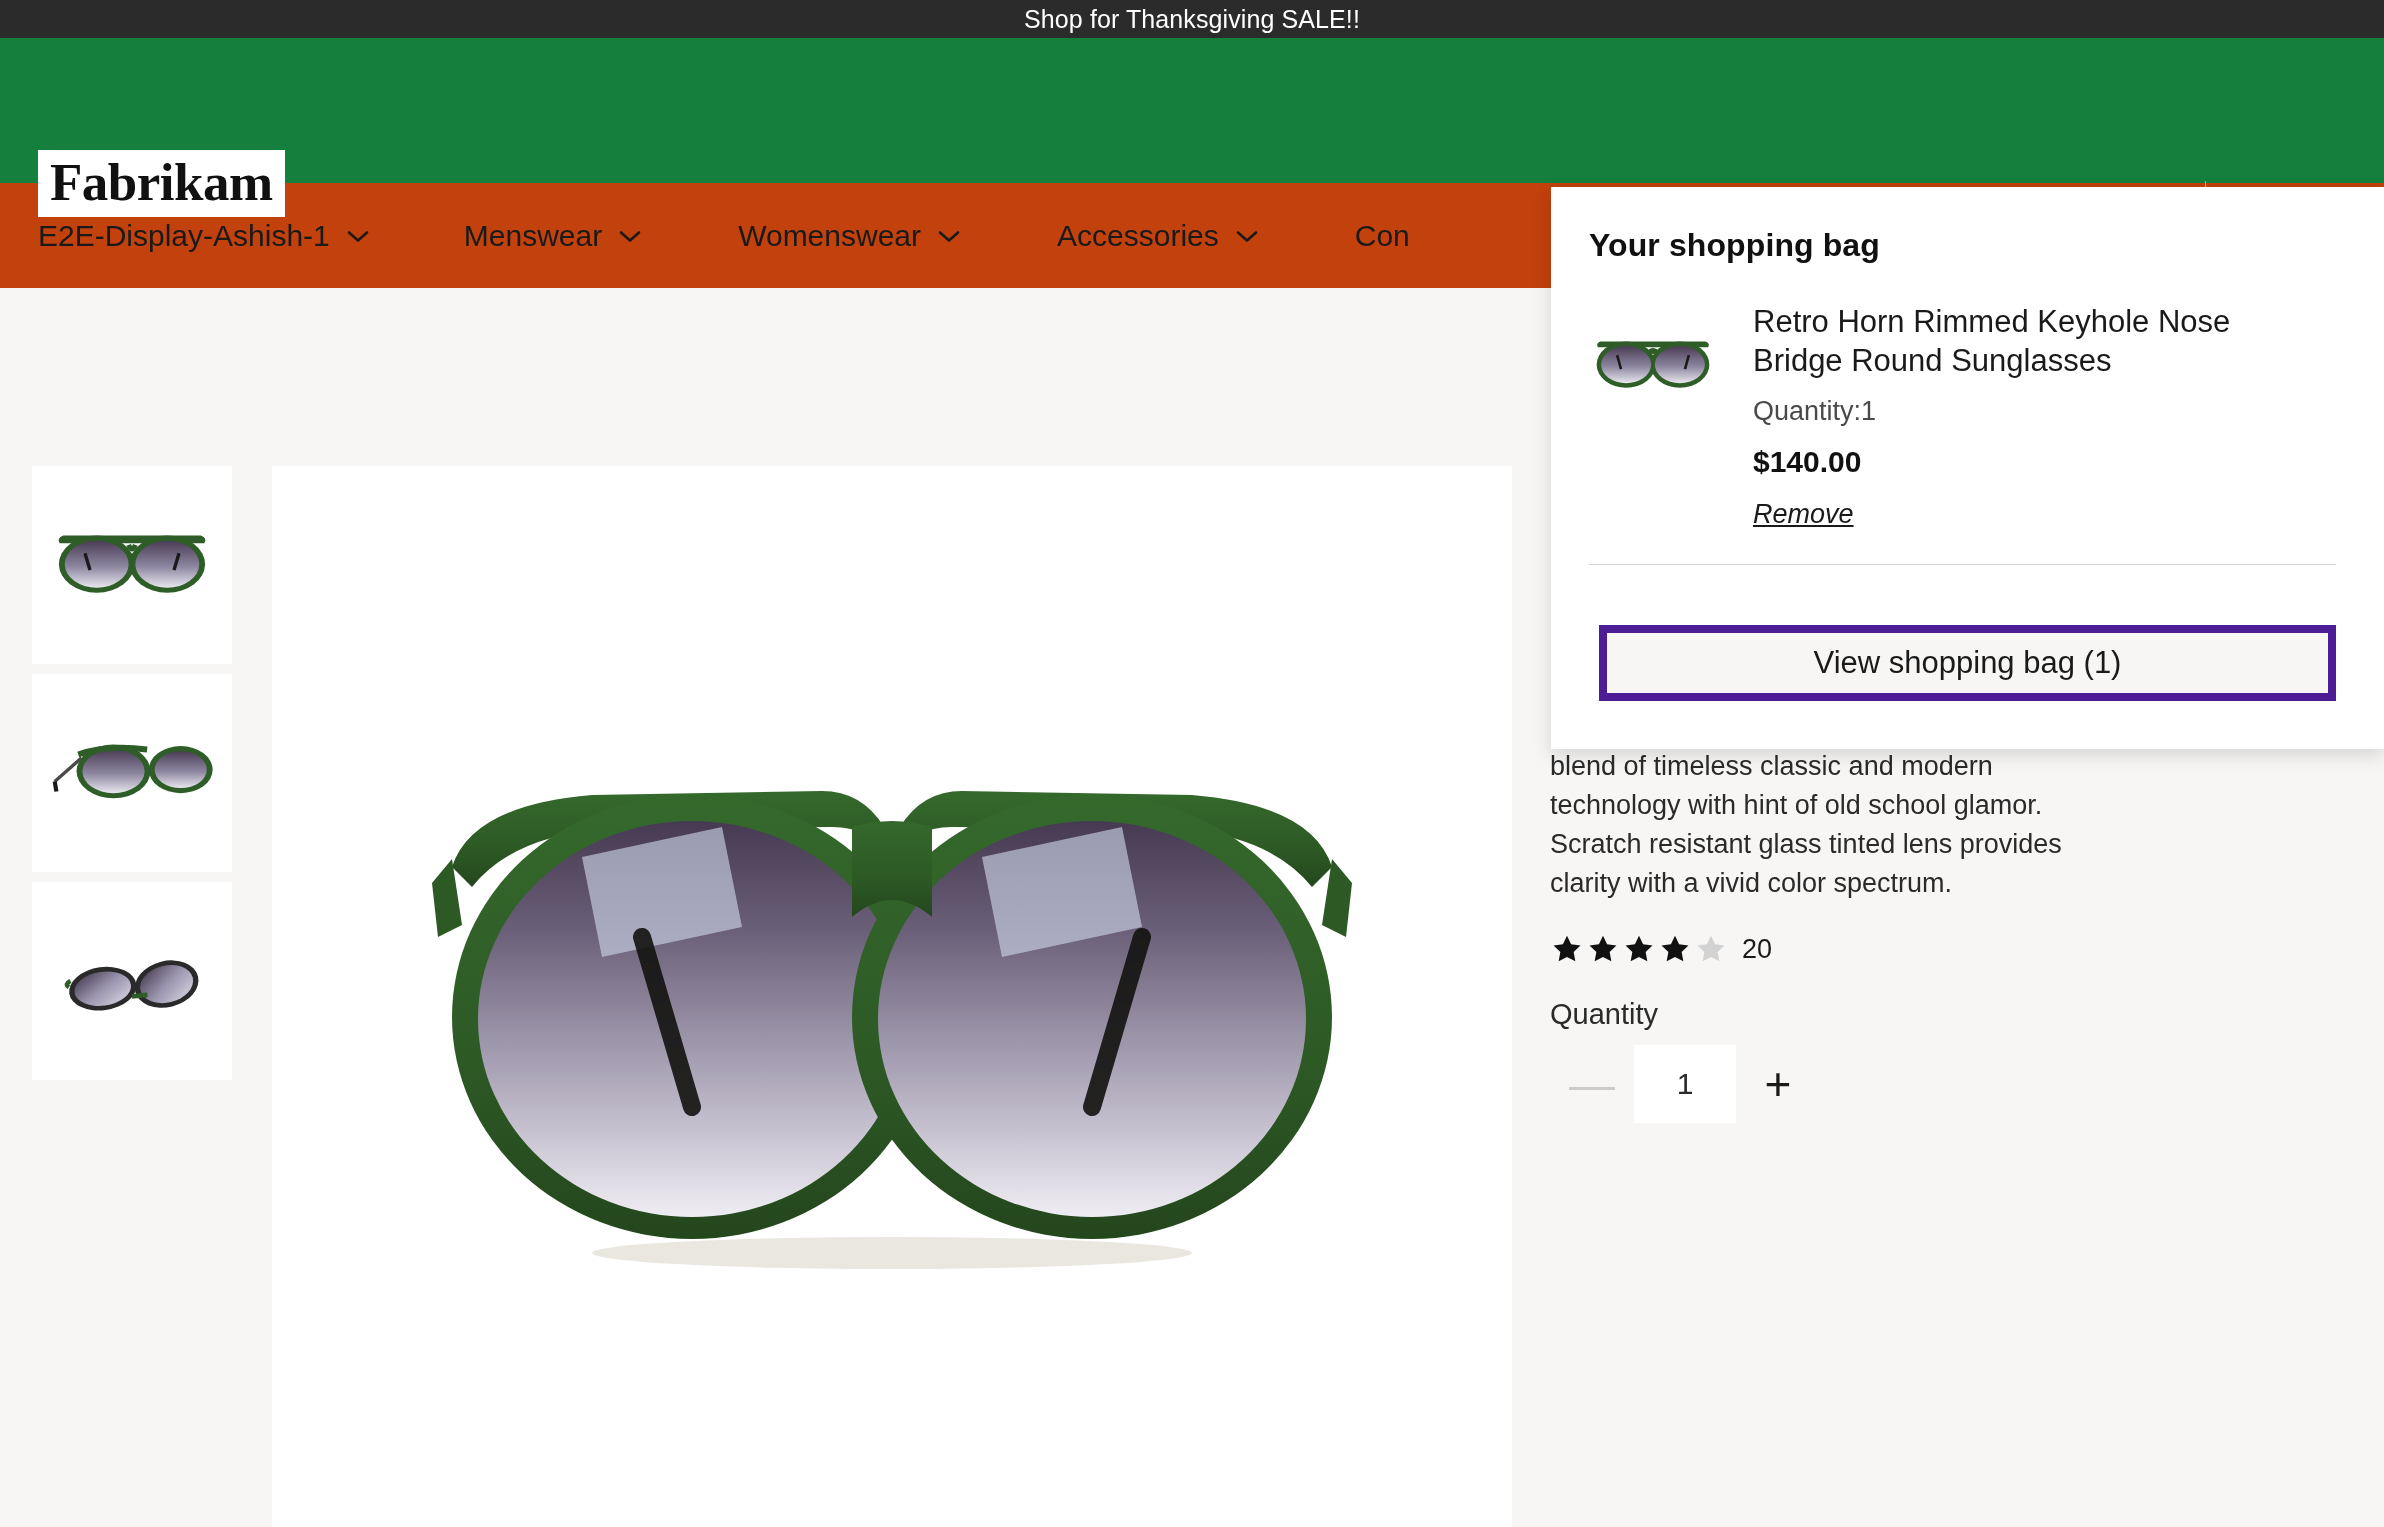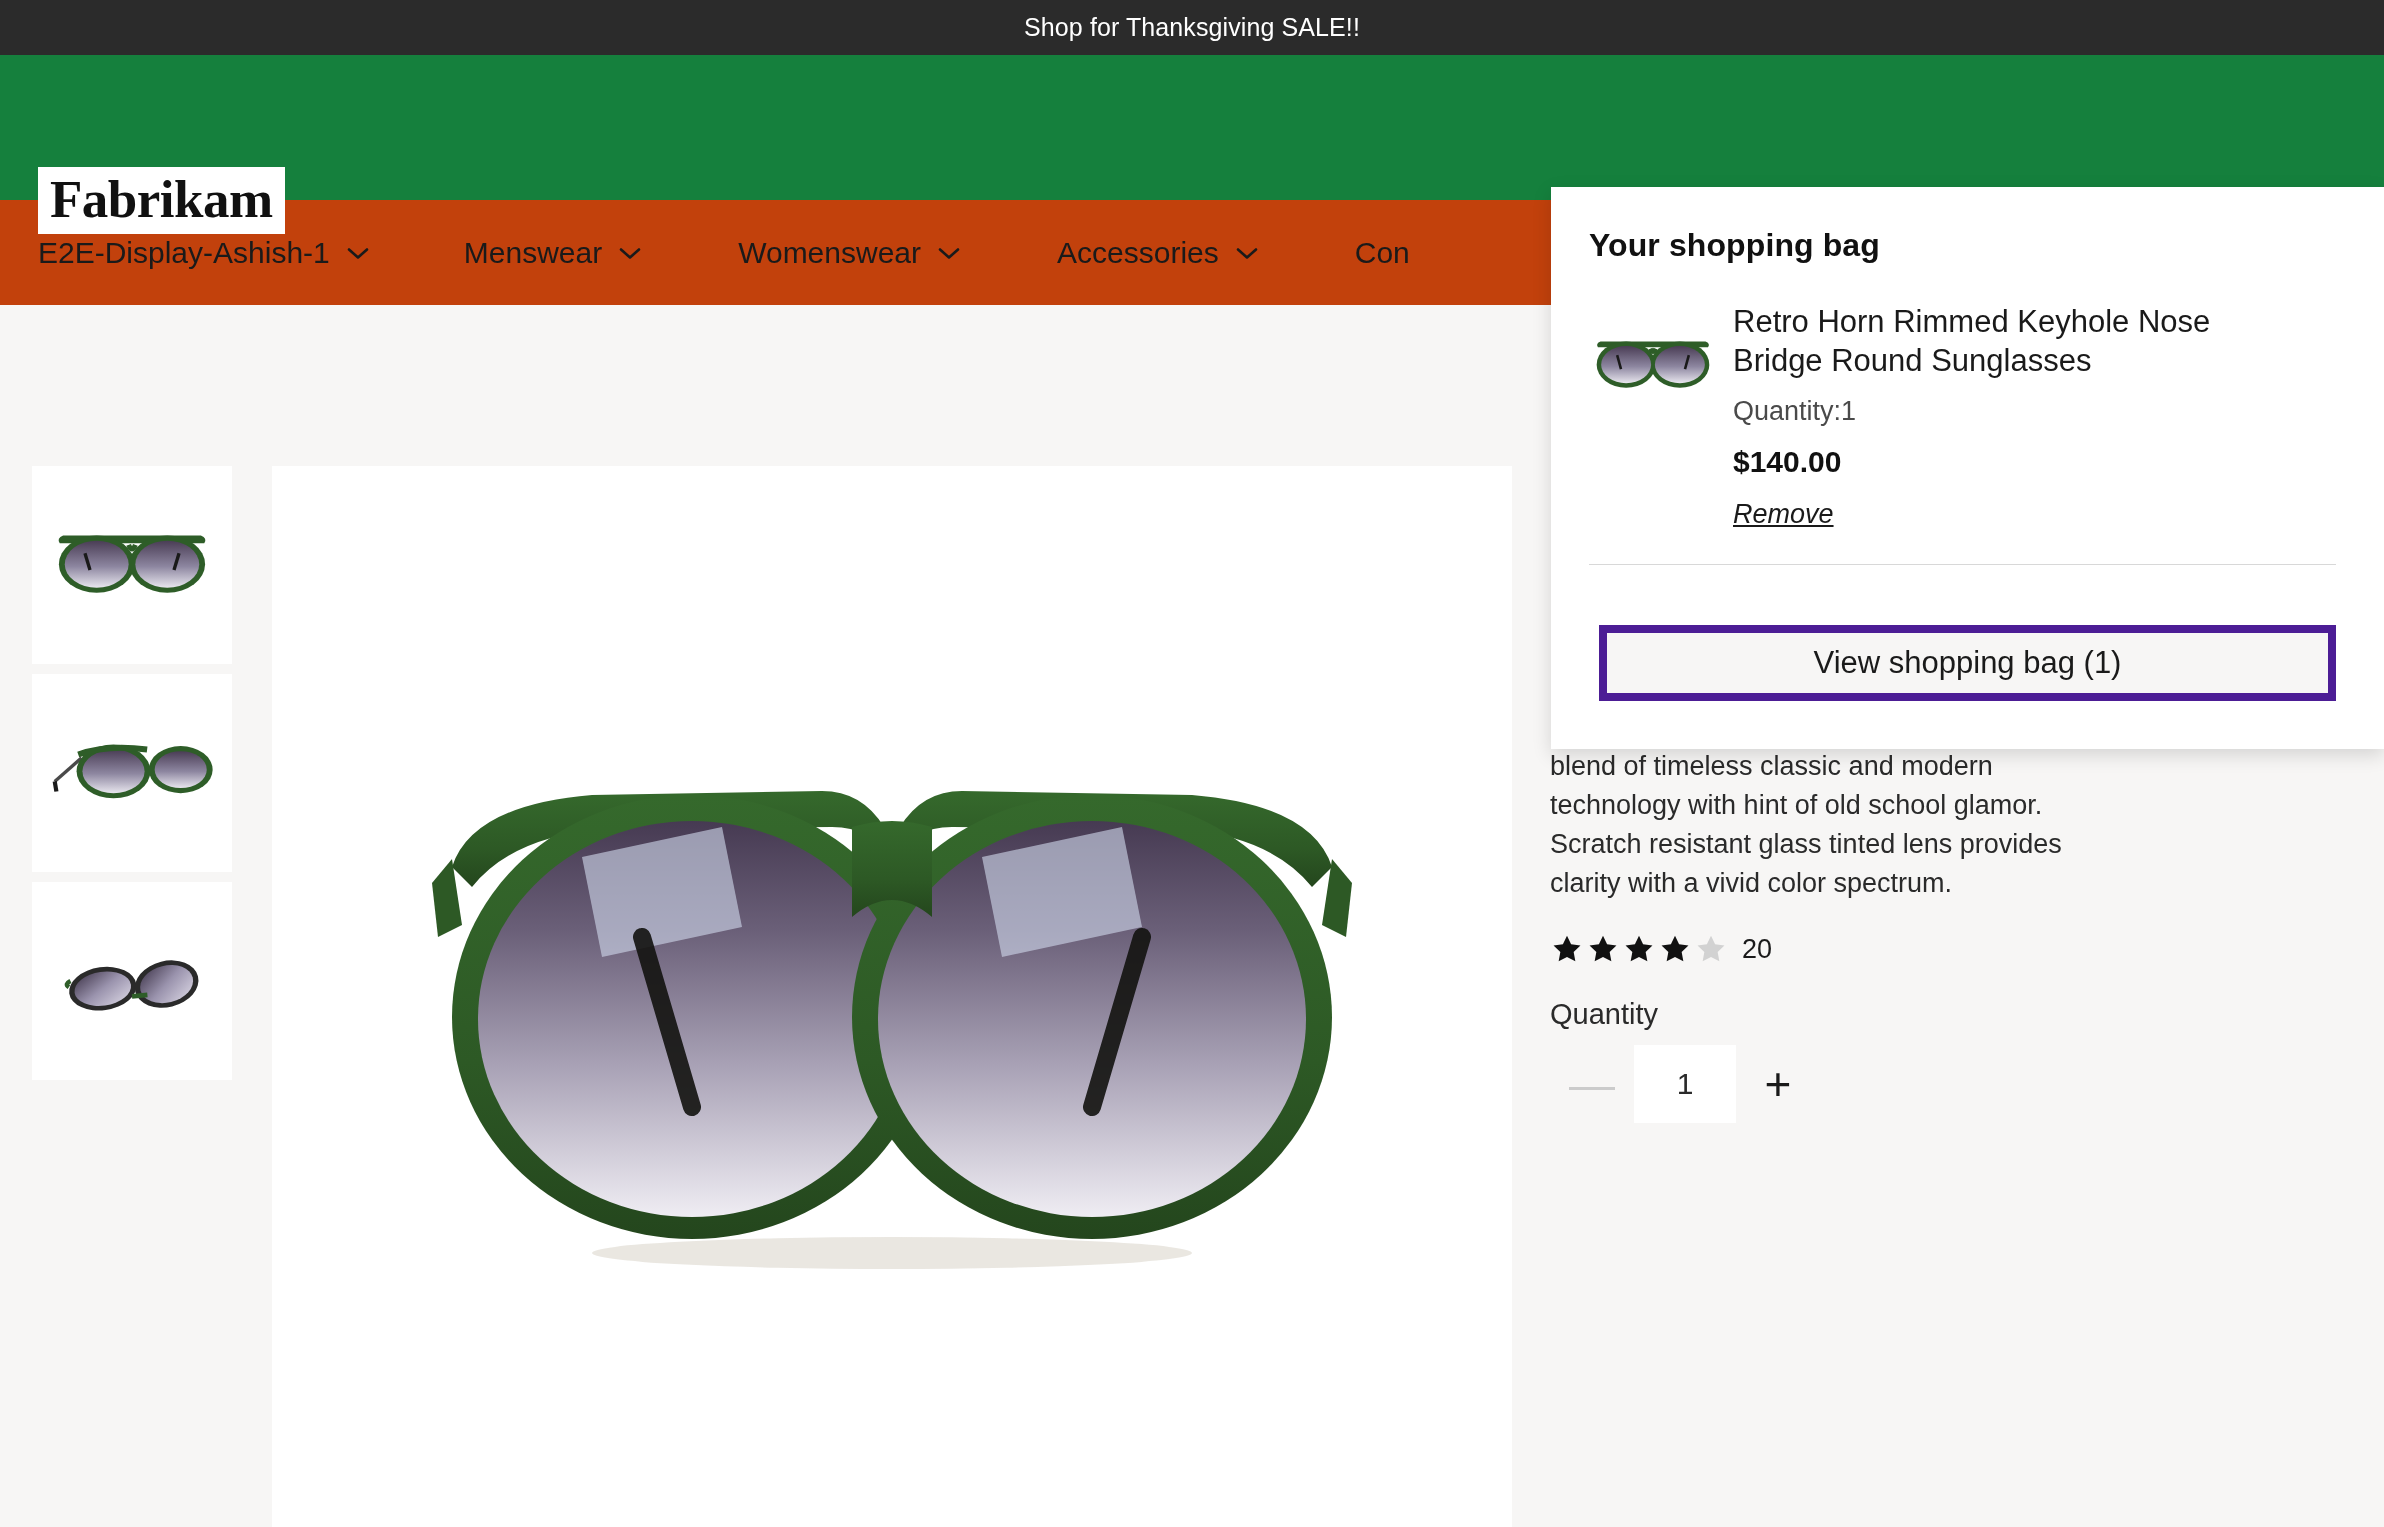--- a/index.html
+++ b/index.html
@@ -12,21 +12,21 @@
 
   body {
     background: #f7f6f5;
     font-family: "Liberation Sans", sans-serif;
     color: #1a1a1a;
     position: relative;
   }
 
   
   .promo-banner {
-    height: 55px;
+    height: 38px;
     background: #2b2b2b;
     color: #ffffff;
     display: flex;
     align-items: center;
     justify-content: center;
     font-size: 25px;
     font-weight: 400;
     letter-spacing: .1px;
   }
 
@@ -236,21 +236,21 @@
   .flyout-title {
     font-size: 32px;
     font-weight: 700;
     color: #111111;
     margin-bottom: 38px;
     letter-spacing: .1px;
   }
 
   .bag-line {
     display: flex;
-    gap: 16px;
+    gap: 36px;
     align-items: flex-start;
   }
 
   .bag-thumb {
     width: 128px;
     height: 110px;
     flex: 0 0 auto;
     display: flex;
     align-items: center;
     justify-content: center;

